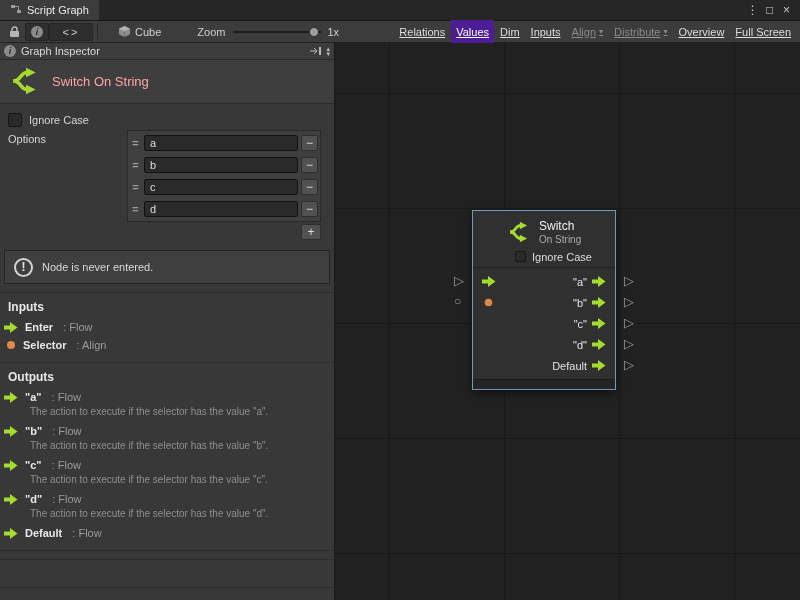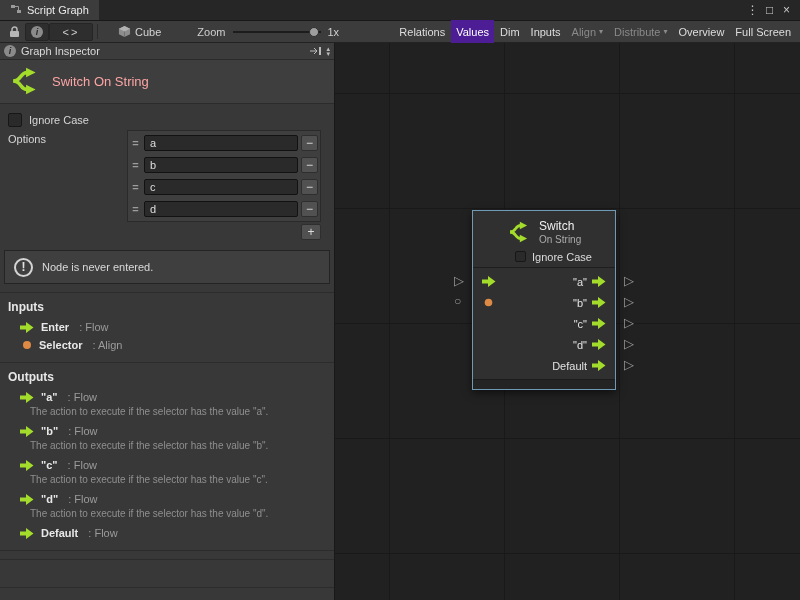--- a/index.html
+++ b/index.html
@@ -20,21 +20,21 @@
   .circle-i{width:12px;height:12px;border-radius:50%;background:#8b8b8b;color:#2b2b2b;font-size:9px;font-weight:bold;display:flex;align-items:center;justify-content:center;font-style:italic;}
   .sep-v{width:1px;height:15px;background:#2b2b2b;margin:0 4px;}
   .cube-ic{margin-left:16px;display:flex;}
   .obj-name{margin-left:4px;color:#d4d4d4;}
   .zoom-label{margin-left:36px;color:#cfcfcf;}
   .zoom-slider{position:relative;width:88px;height:12px;margin-left:8px;}
   .zoom-track{position:absolute;left:0;right:0;top:5px;height:2px;background:#1c1c1c;}
   .zoom-knob{position:absolute;right:2px;top:1px;width:10px;height:10px;border-radius:50%;background:#9e9e9e;border:1px solid #2e2e2e;}
   .zoom-value{margin-left:6px;color:#cfcfcf;}
   .tb-buttons{margin-left:auto;display:flex;align-items:center;gap:1px;height:100%;}
-  .tbtn{height:100%;display:flex;align-items:center;padding:12px 5px;color:#dedede;white-space:nowrap;}
+  .tbtn{height:100%;display:flex;align-items:center;padding:12px 5px;color:#dedede;white-space:nowrap;text-decoration:underline;}
   .tbtn.active{background:#4c1d95;color:#fff;}
   .tbtn.disabled{color:#8a8a8a;}
   .tbtn .chev{font-size:8px;margin-left:3px;}
 
   .main{flex:1;display:flex;min-height:0;}
 
   
   .inspector{width:335px;background:#383838;border-right:1px solid #191919;display:flex;flex-direction:column;font-size:11px;overflow:hidden;}
   .insp-header{height:18px;background:#3c3c3c;border-bottom:1px solid #2a2a2a;display:flex;align-items:center;gap:5px;padding:0 4px;color:#dadada;}
   .hdr-icons{margin-left:auto;display:flex;align-items:center;gap:4px;}
@@ -48,21 +48,21 @@
   .opt-list{margin-left:auto;margin-right:13px;width:194px;background:#3f3f3f;border:1px solid #2a2a2a;padding:1px;}
   .opt-item{height:22px;display:flex;align-items:center;gap:3px;padding:0 1px;}
   .handle{width:13px;text-align:center;color:#9d9d9d;font-weight:bold;}
   .opt-input{flex:1;height:16px;background:#2a2a2a;border:1px solid #121212;border-radius:2px;color:#dedede;font-size:11px;padding:0 5px;outline:none;}
   .sq-btn{width:20px;height:16px;background:#515151;border:1px solid #2e2e2e;border-radius:2px;color:#ddd;font-size:12px;line-height:12px;text-align:center;}
   .opt-add{margin:2px 13px 0 auto;width:194px;display:flex;justify-content:flex-end;}
   .warning-box{margin:10px 4px 0;border:1px solid #242424;background:#3f3f3f;min-height:34px;display:flex;align-items:center;gap:9px;padding:6px 9px;color:#d9d9d9;}
   .warn-ic{width:19px;height:19px;border-radius:50%;border:2px solid #d4d4d4;color:#e2e2e2;font-weight:bold;font-size:12px;display:flex;align-items:center;justify-content:center;flex:none;}
   .hr{height:1px;background:#2c2c2c;margin-top:8px;}
   .sect-h{font-weight:bold;font-size:12px;color:#e8e8e8;padding:7px 8px 4px;}
-  .port-row{display:flex;align-items:center;gap:7px;padding:3px 20px;}
+  .port-row{display:flex;align-items:center;gap:7px;padding:3px 4px;}
   .pname{font-weight:bold;color:#e8e8e8;}
   .ptype{color:#9b9b9b;white-space:pre;}
   .pdesc{margin:0 8px 5px 30px;color:#8f8f8f;font-size:10px;}
   .dot{display:flex;margin-left:2px;}
   .spacer{flex:1;}
   .bot-gap{height:30px;}
   .bot-pad{height:13px;}
 
   
   .graph{flex:1;position:relative;background-color:#212121;

